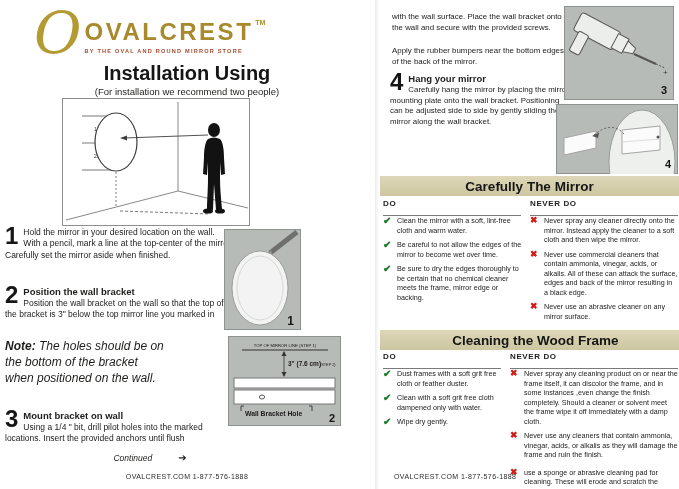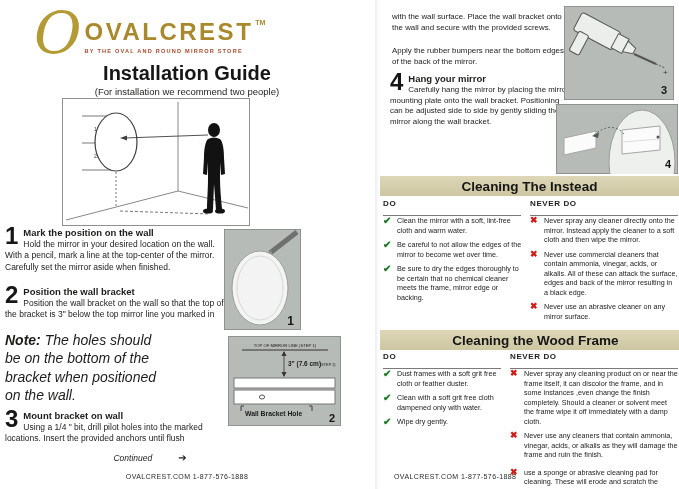--- a/index.html
+++ b/index.html
@@ -29,21 +29,21 @@
 
   .pos-diagram { position:absolute; left:62px; top:98px; }
   .diagram-caption { position:absolute; left:2px; top:196px; width:60px; text-align:right;
                      font-style:italic; font-size:8.5px; line-height:1.4; color:#2c2c2c; }
 
   .step { position:absolute; left:5px; }
   .step .num { float:left; font-size:24px; font-weight:700; line-height:0.82; margin-right:5px; color:#161616; }
   .step .head { font-size:9.5px; font-weight:700; padding-top:1px; }
   .step .body { font-size:8.5px; line-height:1.33; margin-top:1px; color:#222; }
   .narrow { width:158px; }
-  .note { font-size:14px; line-height:1.33; width:162px; margin-top:10px; }
+  .note { font-size:12px; line-height:1.33; width:162px; margin-top:18px; }
   .note .note-label { font-weight:700; font-style:italic; }
   .note .note-text  { font-style:italic; }
 
   .fig { position:absolute; }
 
   .continued-row { position:absolute; top:452px; left:30px; width:240px; text-align:center;
                    font-style:italic; font-size:8.5px; }
   .continued-row .arrow { font-style:normal; margin-left:26px; font-size:10px; }
 
   .footer { position:absolute; top:473px; font-size:7px; letter-spacing:0.4px; color:#2a2a2a; }
@@ -77,21 +77,21 @@
     <div class="brand">
       <span class="monogram">O</span>
       <div class="brand-text">
         <div>
           <span class="brand-name">OVALCREST</span><span class="tm">TM</span>
         </div>
         <div class="brand-tagline">BY THE OVAL AND ROUND MIRROR STORE</div>
       </div>
     </div>
 
-    <div class="page-title">Installation Guide</div>
+    <div class="page-title">Installation Using</div>
     <div class="page-subtitle">(For installation we recommend two people)</div>
 
     <svg class="pos-diagram" width="188" height="128" viewBox="0 0 188 128">
       <rect x="0.5" y="0.5" width="187" height="127" fill="#ffffff" stroke="#8f8f8f"></rect>
       <line x1="116" y1="4" x2="116" y2="93" stroke="#7a7a7a" stroke-width="0.9"></line>
       <polyline points="4,122 116,93 186,110" fill="none" stroke="#7a7a7a" stroke-width="0.9"></polyline>
       <line x1="20" y1="18" x2="50" y2="18" stroke="#555" stroke-width="0.8"></line>
       <line x1="20" y1="45" x2="50" y2="45" stroke="#555" stroke-width="0.8"></line>
       <line x1="20" y1="72" x2="50" y2="72" stroke="#555" stroke-width="0.8"></line>
       <text x="32" y="33" font-size="5" fill="#333">1/3</text>
@@ -104,21 +104,20 @@
       <g fill="#121212">
         <ellipse cx="152" cy="32" rx="6" ry="7"></ellipse>
         <path d="M146,41 C143,44 142,52 142,60 L141,76 L145,77 L146,64 L146,80 C146,92 145,103 145,111 L151,112 L152,86 L154,112 L160,111 C159,101 158,90 158,80 L158,64 L159,77 L163,76 L162,60 C162,52 161,44 158,41 C154,39 150,39 146,41 Z"></path>
         <ellipse cx="146" cy="113" rx="5" ry="2.6"></ellipse>
         <ellipse cx="158" cy="113" rx="5" ry="2.6"></ellipse>
       </g>
     </svg>
 
     <div class="step" style="top:226px; width:228px;">
       <span class="num">1</span>
-      <div class="head">Mark the position on the wall</div>
       <div class="body">Hold the mirror in your desired location on the wall. With a pencil, mark a line at the top-center of the mirror. Carefully set the mirror aside when finished.</div>
     </div>
 
     <div class="step" style="top:285px; width:230px;">
       <span class="num">2</span>
       <div class="head">Position the wall bracket</div>
       <div class="body">Position the wall bracket on the wall so that the top of the bracket is 3" below the top mirror line you marked in</div>
       <div class="note">
         <span class="note-label">Note:</span>
         <span class="note-text">The holes should be on the bottom of the bracket when positioned on the wall.</span>
@@ -197,21 +196,21 @@
       <ellipse cx="86" cy="58" rx="33" ry="52" fill="#eef0ee" stroke="#9a9e9a"></ellipse>
       <polygon points="66,26 104,22 104,46 66,50" fill="#fbfbfb" stroke="#a5a5a5"></polygon>
       <line x1="66" y1="38" x2="104" y2="35" stroke="#dddddd"></line>
       <circle cx="102" cy="33" r="1.5" fill="#555"></circle>
       <polygon points="8,34 40,27 40,44 8,51" fill="#fbfbfb" stroke="#a5a5a5"></polygon>
       <path d="M68,30 C60,21 50,21 38,31" fill="none" stroke="#555" stroke-width="0.8" stroke-dasharray="2,2"></path>
       <polygon points="36,32 43,28.5 42,34" fill="#555"></polygon>
       <text x="115" y="64" font-size="11" font-weight="bold" text-anchor="end" fill="#161616">4</text>
     </svg>
 
-    <div class="section-bar" style="top:176px;">Cleaning The Instead</div>
+    <div class="section-bar" style="top:176px;">Carefully The Mirror</div>
     <div class="colhead" style="top:199px; left:3px; width:138px;">DO</div>
     <div class="colhead" style="top:199px; left:150px; width:148px;">NEVER DO</div>
 
     <div class="itemlist" style="top:216px; left:3px; width:141px;">
       <div class="item">
         <span class="icon-check">✔</span>
         <span class="item-text">Clean the mirror with a soft, lint-free cloth and warm water.</span>
       </div>
       <div class="item">
         <span class="icon-check">✔</span>

